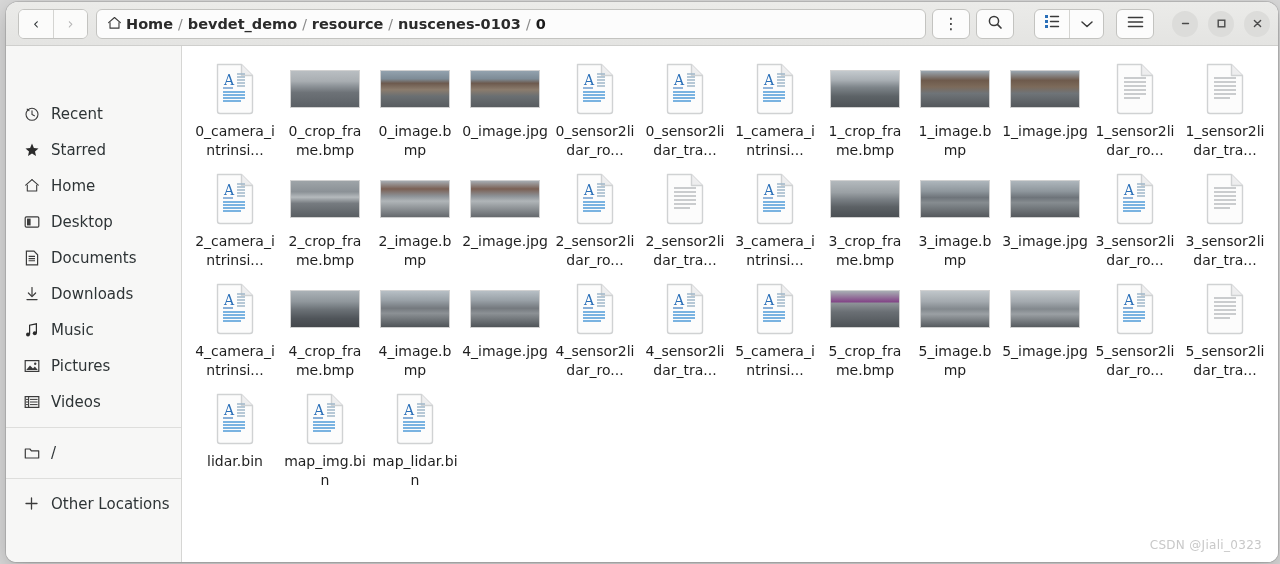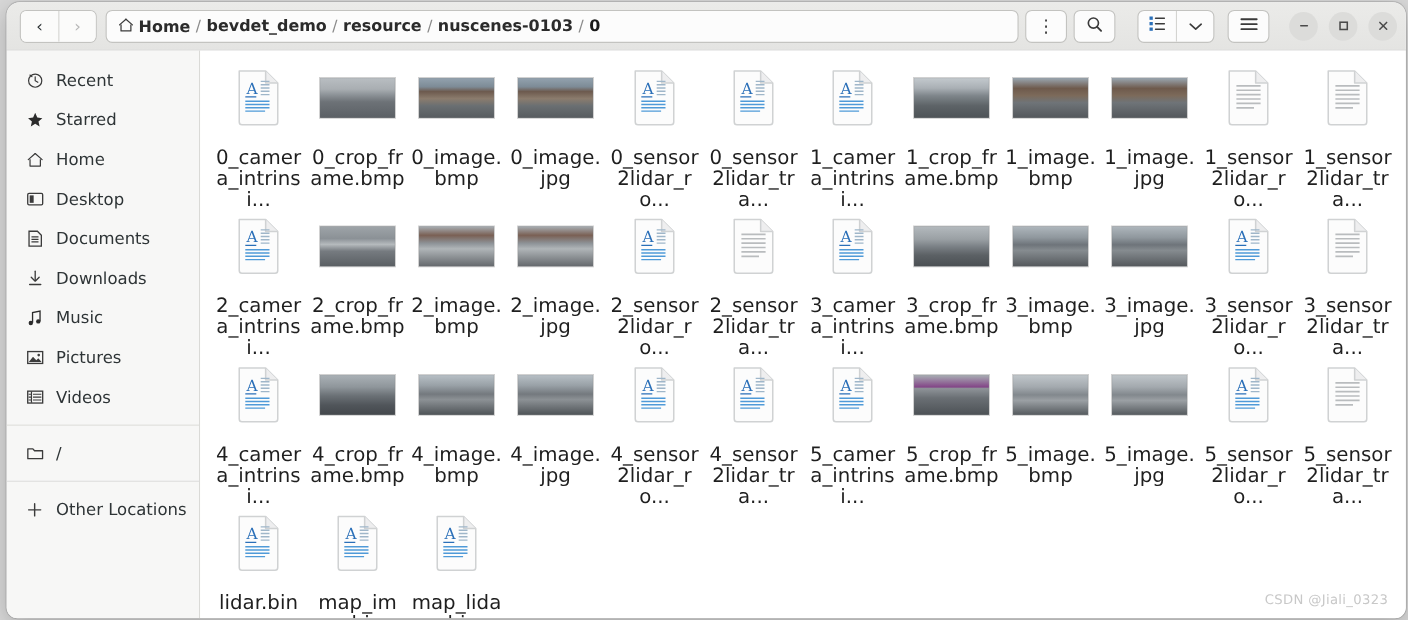--- a/index.html
+++ b/index.html
@@ -120,20 +120,21 @@
   .body { flex: 1 1 auto; display: flex; min-height: 0; }
 
   .sidebar {
     width: 176px;
     flex: 0 0 176px;
     background: #f7f7f6;
     border-right: 1px solid #d6d6d4;
     padding-top: 9px;
     display: flex;
     flex-direction: column;
+    justify-content: center;
   }
   .sb-item {
     height: 36px;
     display: flex;
     align-items: center;
     gap: 11px;
     padding: 0 12px 0 17px;
     font-size: 15px;
     color: #2e3436;
     white-space: nowrap;
@@ -172,22 +173,22 @@
     text-align: center;
   }
   .thumbwrap {
     height: 58px;
     display: flex;
     align-items: center;
     justify-content: center;
     width: 100%;
   }
   .fname {
-    margin-top: 16px;
-    font-size: 18px;
+    margin-top: 4px;
+    font-size: 14px;
     line-height: 19px;
     color: #1f1f1f;
     word-break: break-all;
     max-width: 86px;
   }
 
   
   .docico { width: 44px; height: 54px; display:block; }
   .photo {
     width: 68px; height: 36px;

